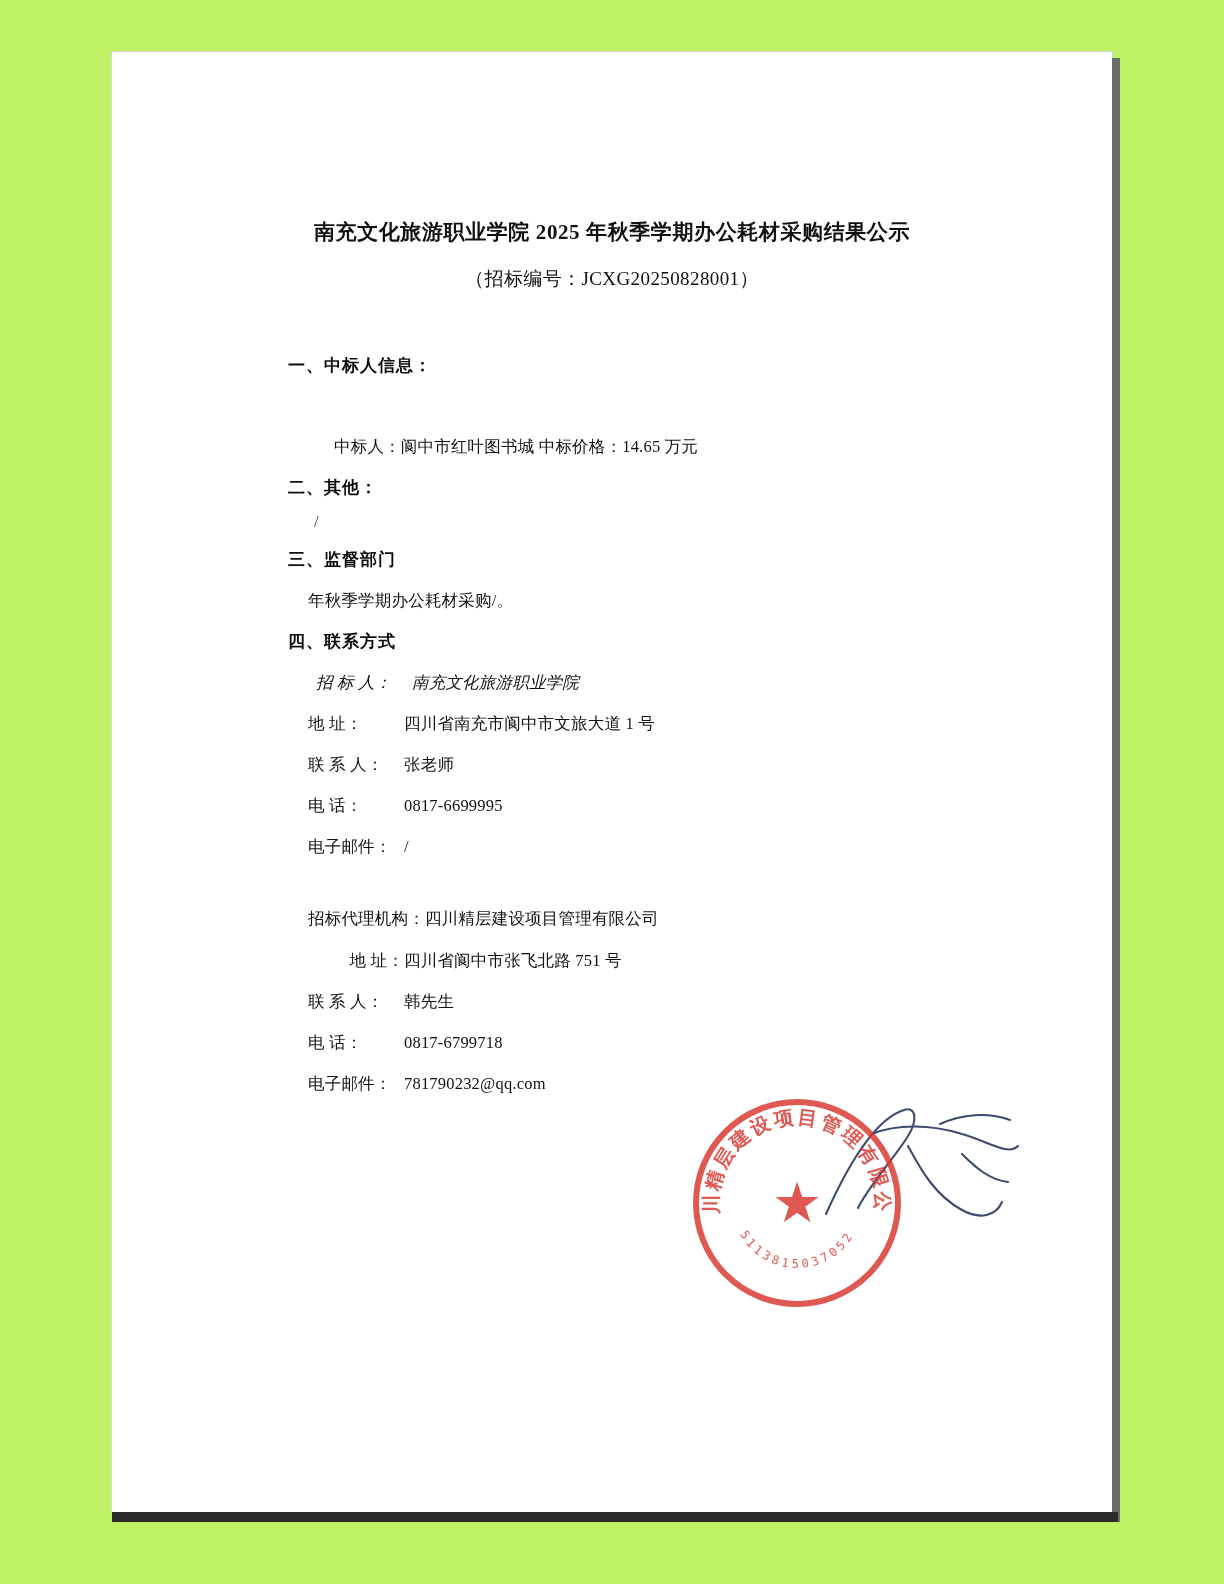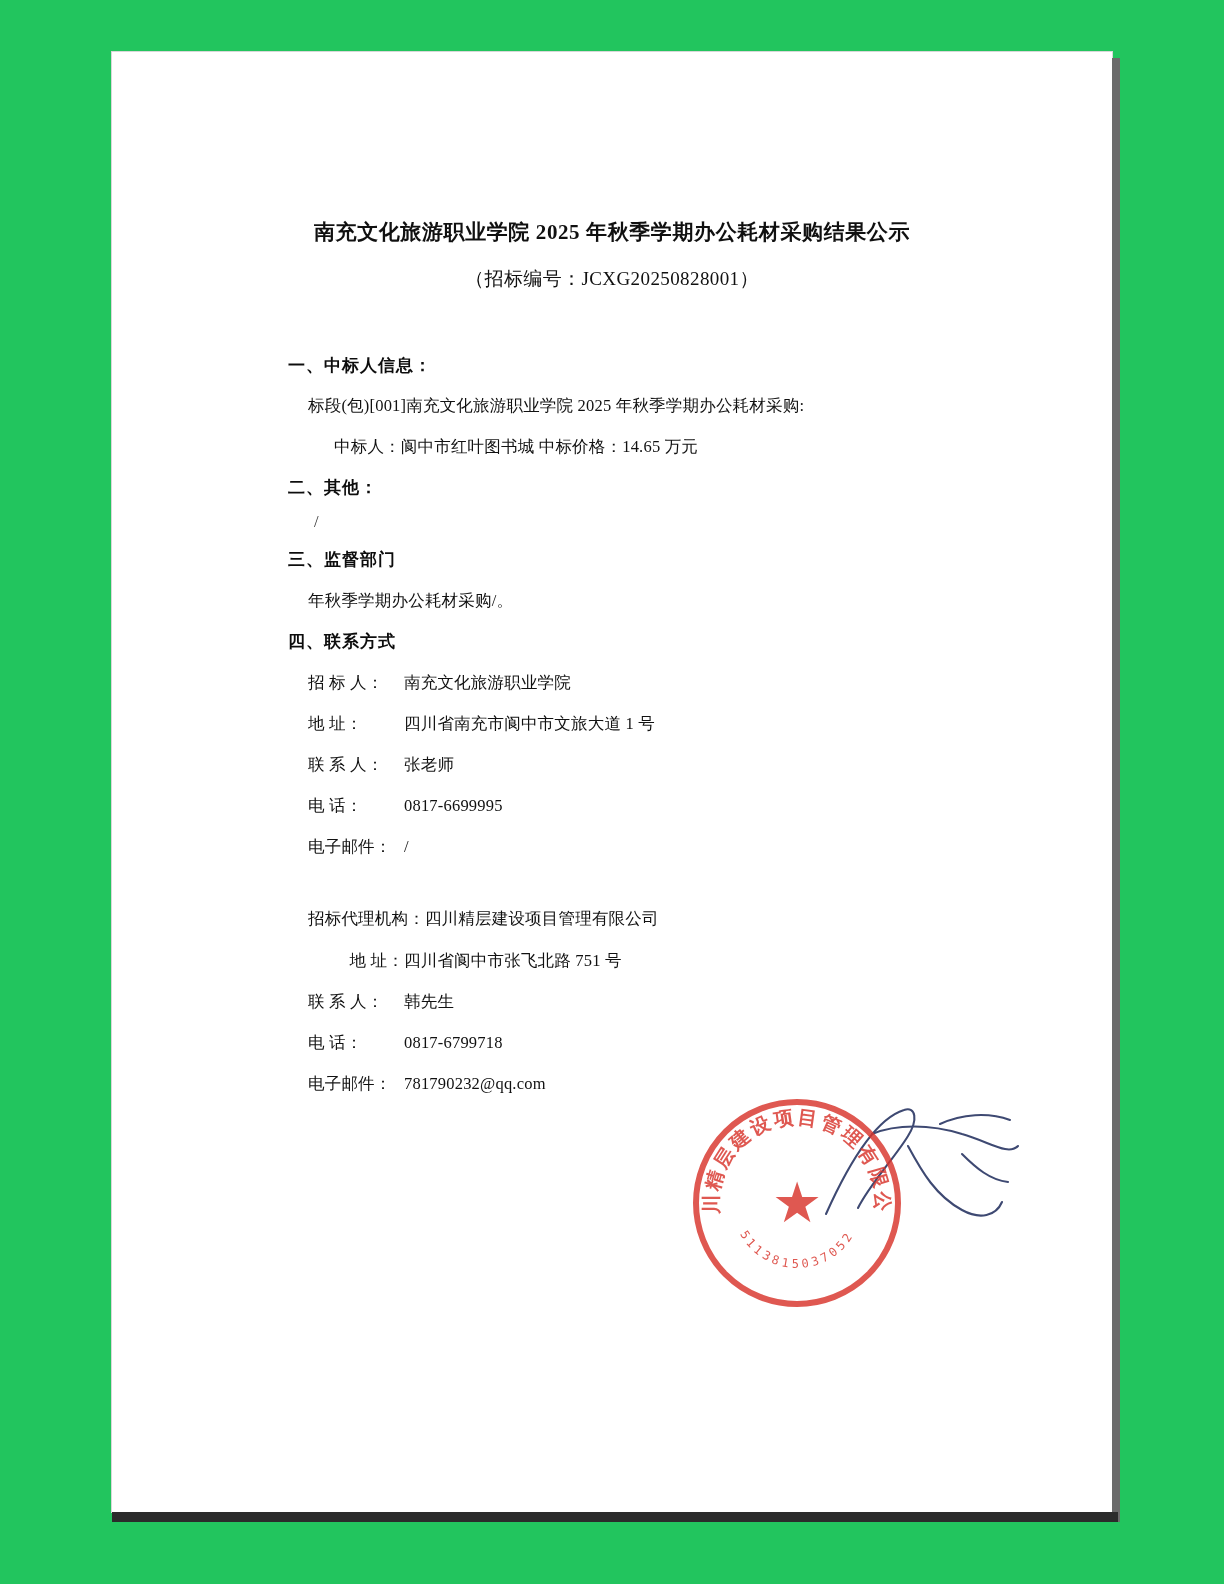--- a/index.html
+++ b/index.html
@@ -11,21 +11,21 @@
     height: 1584px;
     background: #f2f2f2;
     font-family: "Liberation Serif", "DejaVu Serif", serif;
     overflow: hidden;
   }
   .page-wrap {
     position: absolute;
     left: 0; top: 0;
     width: 1224px;
     height: 1584px;
-    background: #22c55e;
+    background: #bef264;
   }
   
   .sheet {
     position: absolute;
     left: 112px;
     top: 52px;
     width: 1000px;
     height: 1460px;
     background: #ffffff;
     box-shadow: 0 0 0 1px #d8d8d8;
@@ -137,32 +137,31 @@
 <body>
 
 <div class="page-wrap">
   <div class="sheet">
     <div class="paper-inner">
 
       <div class="doc-title">南充文化旅游职业学院 2025 年秋季学期办公耗材采购结果公示</div>
       <div class="doc-subtitle">（招标编号：JCXG20250828001）</div>
 
       <div class="section-head" style="left:176px; top:302px;">一、中标人信息：</div>
-      <div class="body-line" style="left:196px; top:343px;">标段(包)[001]南充文化旅游职业学院 2025 年秋季学期办公耗材采购:</div>
       <div class="body-line" style="left:222px; top:384px;">中标人：阆中市红叶图书城        中标价格：14.65 万元</div>
 
       <div class="section-head" style="left:176px; top:424px;">二、其他：</div>
       <div class="slash" style="left:202px; top:460px;">/</div>
 
       <div class="section-head" style="left:176px; top:496px;">三、监督部门</div>
       <div class="body-line" style="left:196px; top:538px;">年秋季学期办公耗材采购/。</div>
 
       <div class="section-head" style="left:176px; top:578px;">四、联系方式</div>
 
-      <div class="body-line" style="left:196px; top:620px;">
+      <div class="body-line" style="left:204px; top:620px;font-style:italic;">
         <span class="label-col">招 标 人：</span><span>南充文化旅游职业学院</span>
       </div>
       <div class="body-line" style="left:196px; top:661px;">
         <span class="label-col">地      址：</span><span>四川省南充市阆中市文旅大道 1 号</span>
       </div>
       <div class="body-line" style="left:196px; top:702px;">
         <span class="label-col">联 系 人：</span><span>张老师</span>
       </div>
       <div class="body-line" style="left:196px; top:743px;">
         <span class="label-col">电      话：</span><span>0817-6699995</span>

